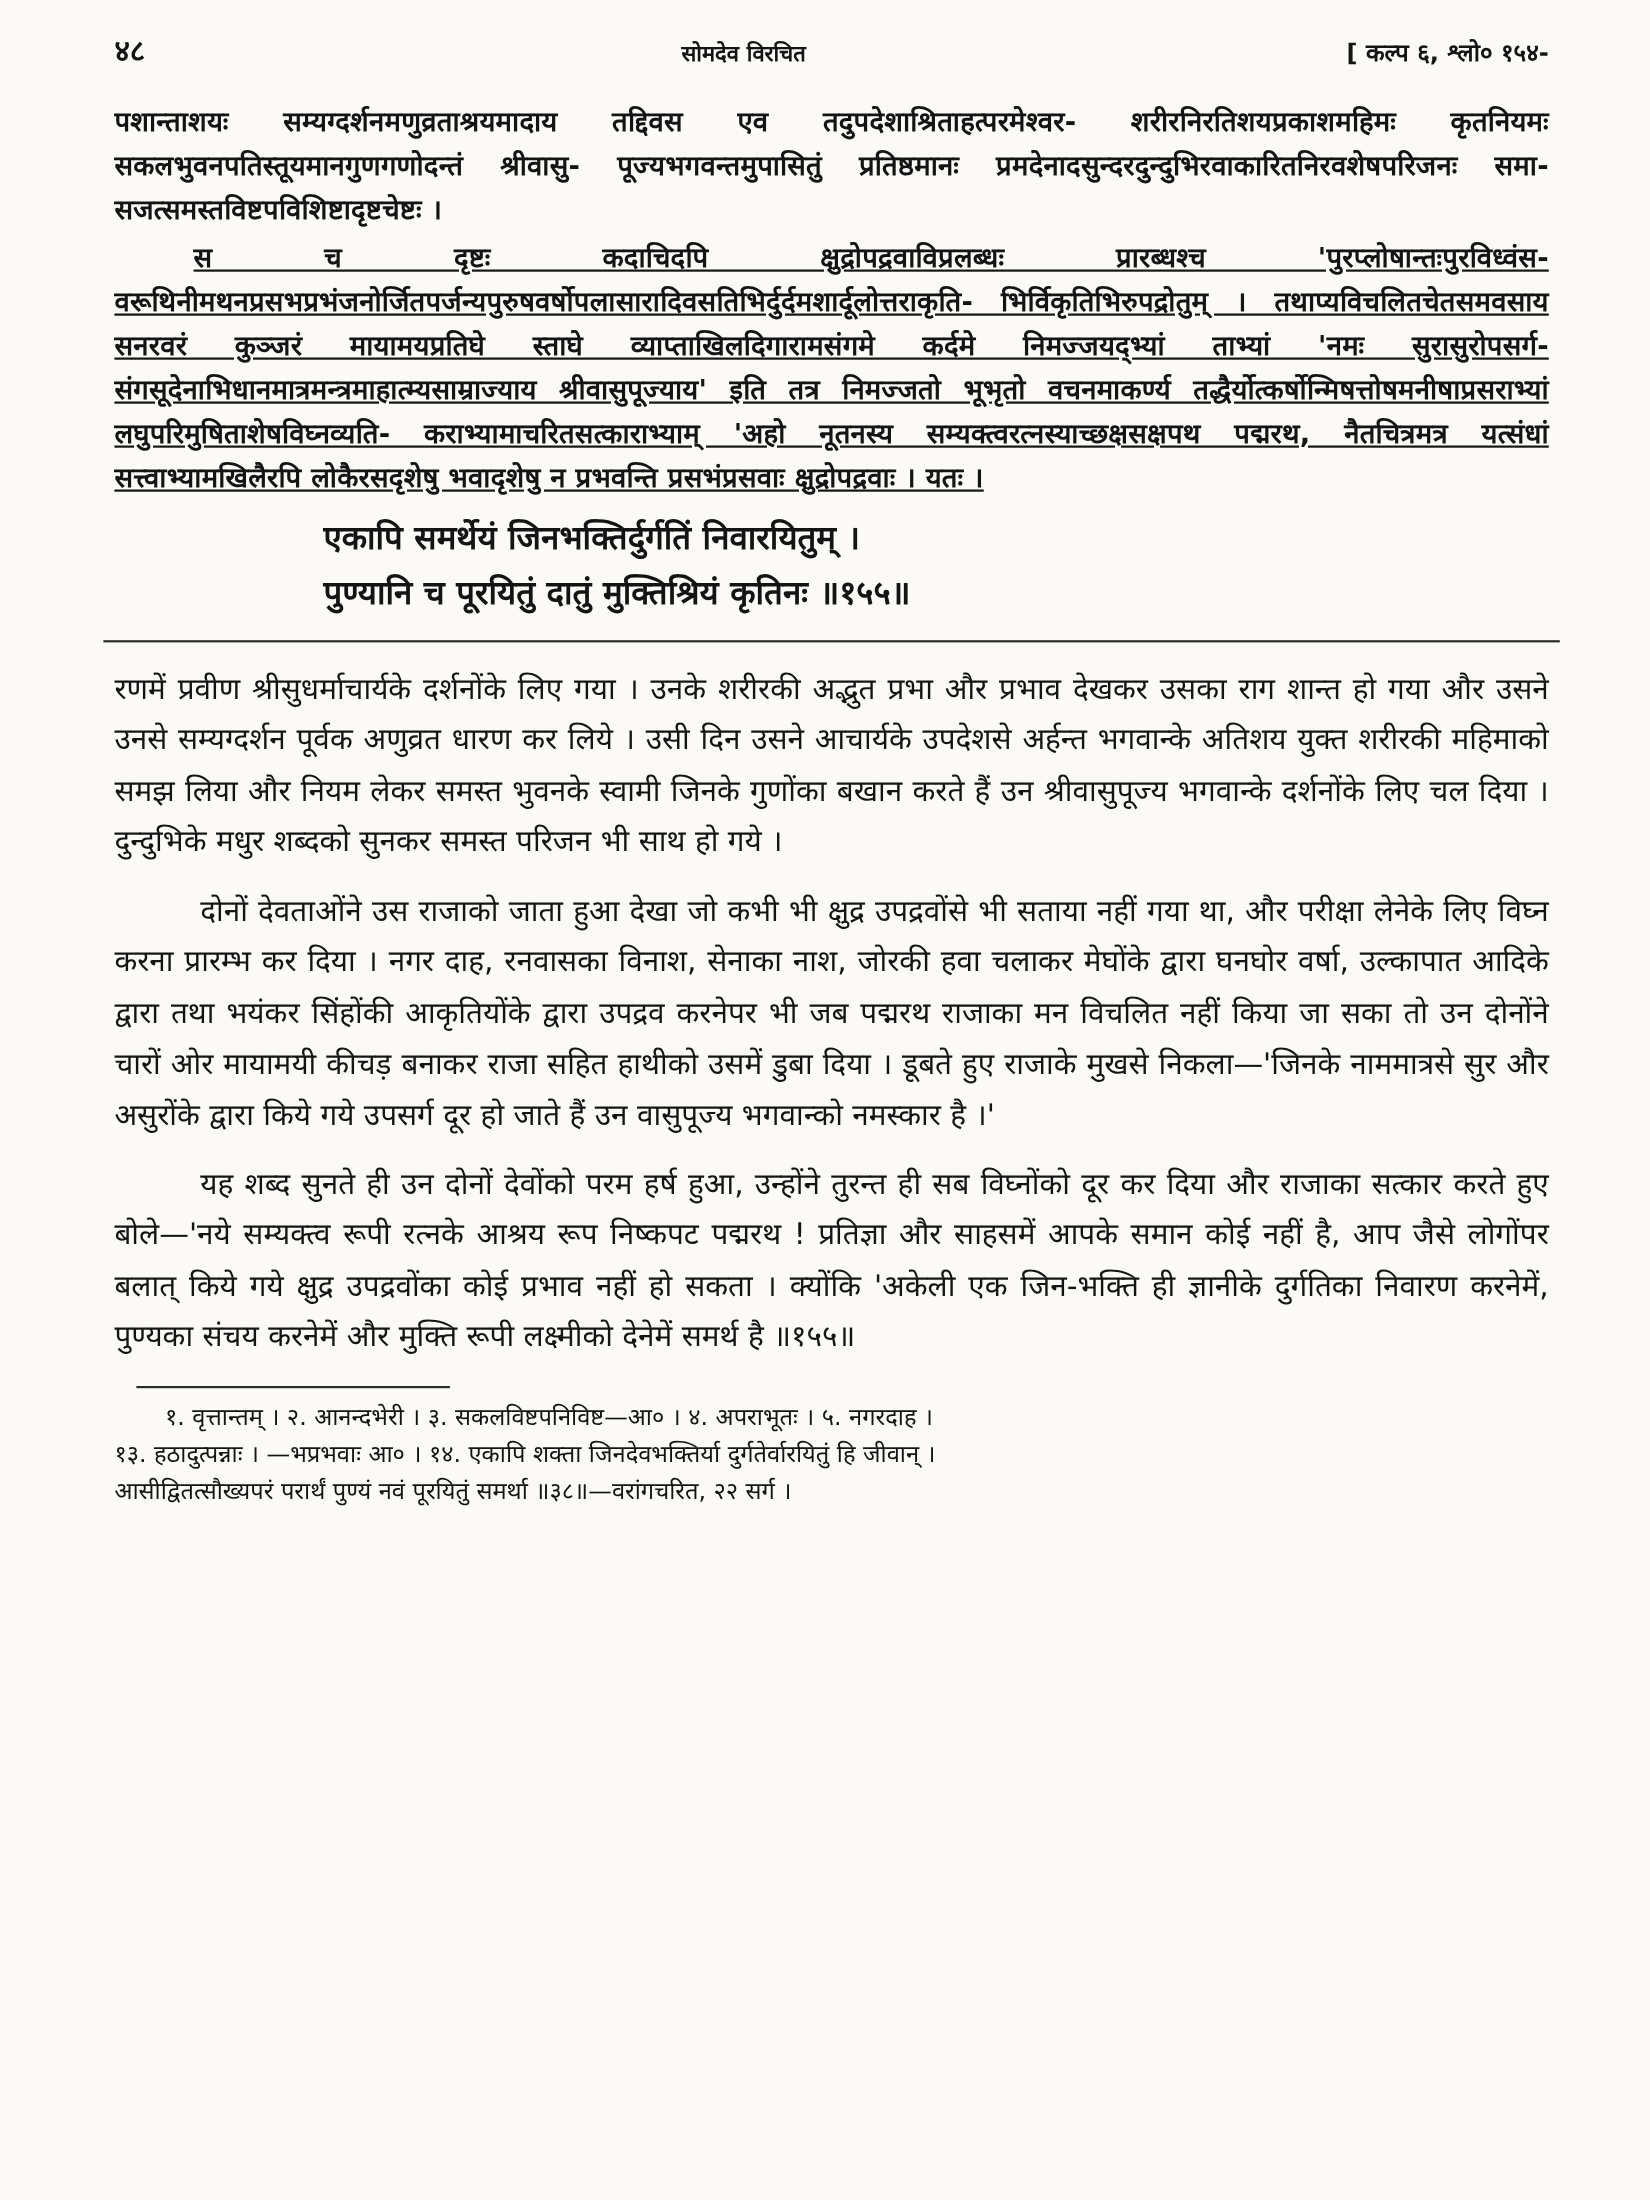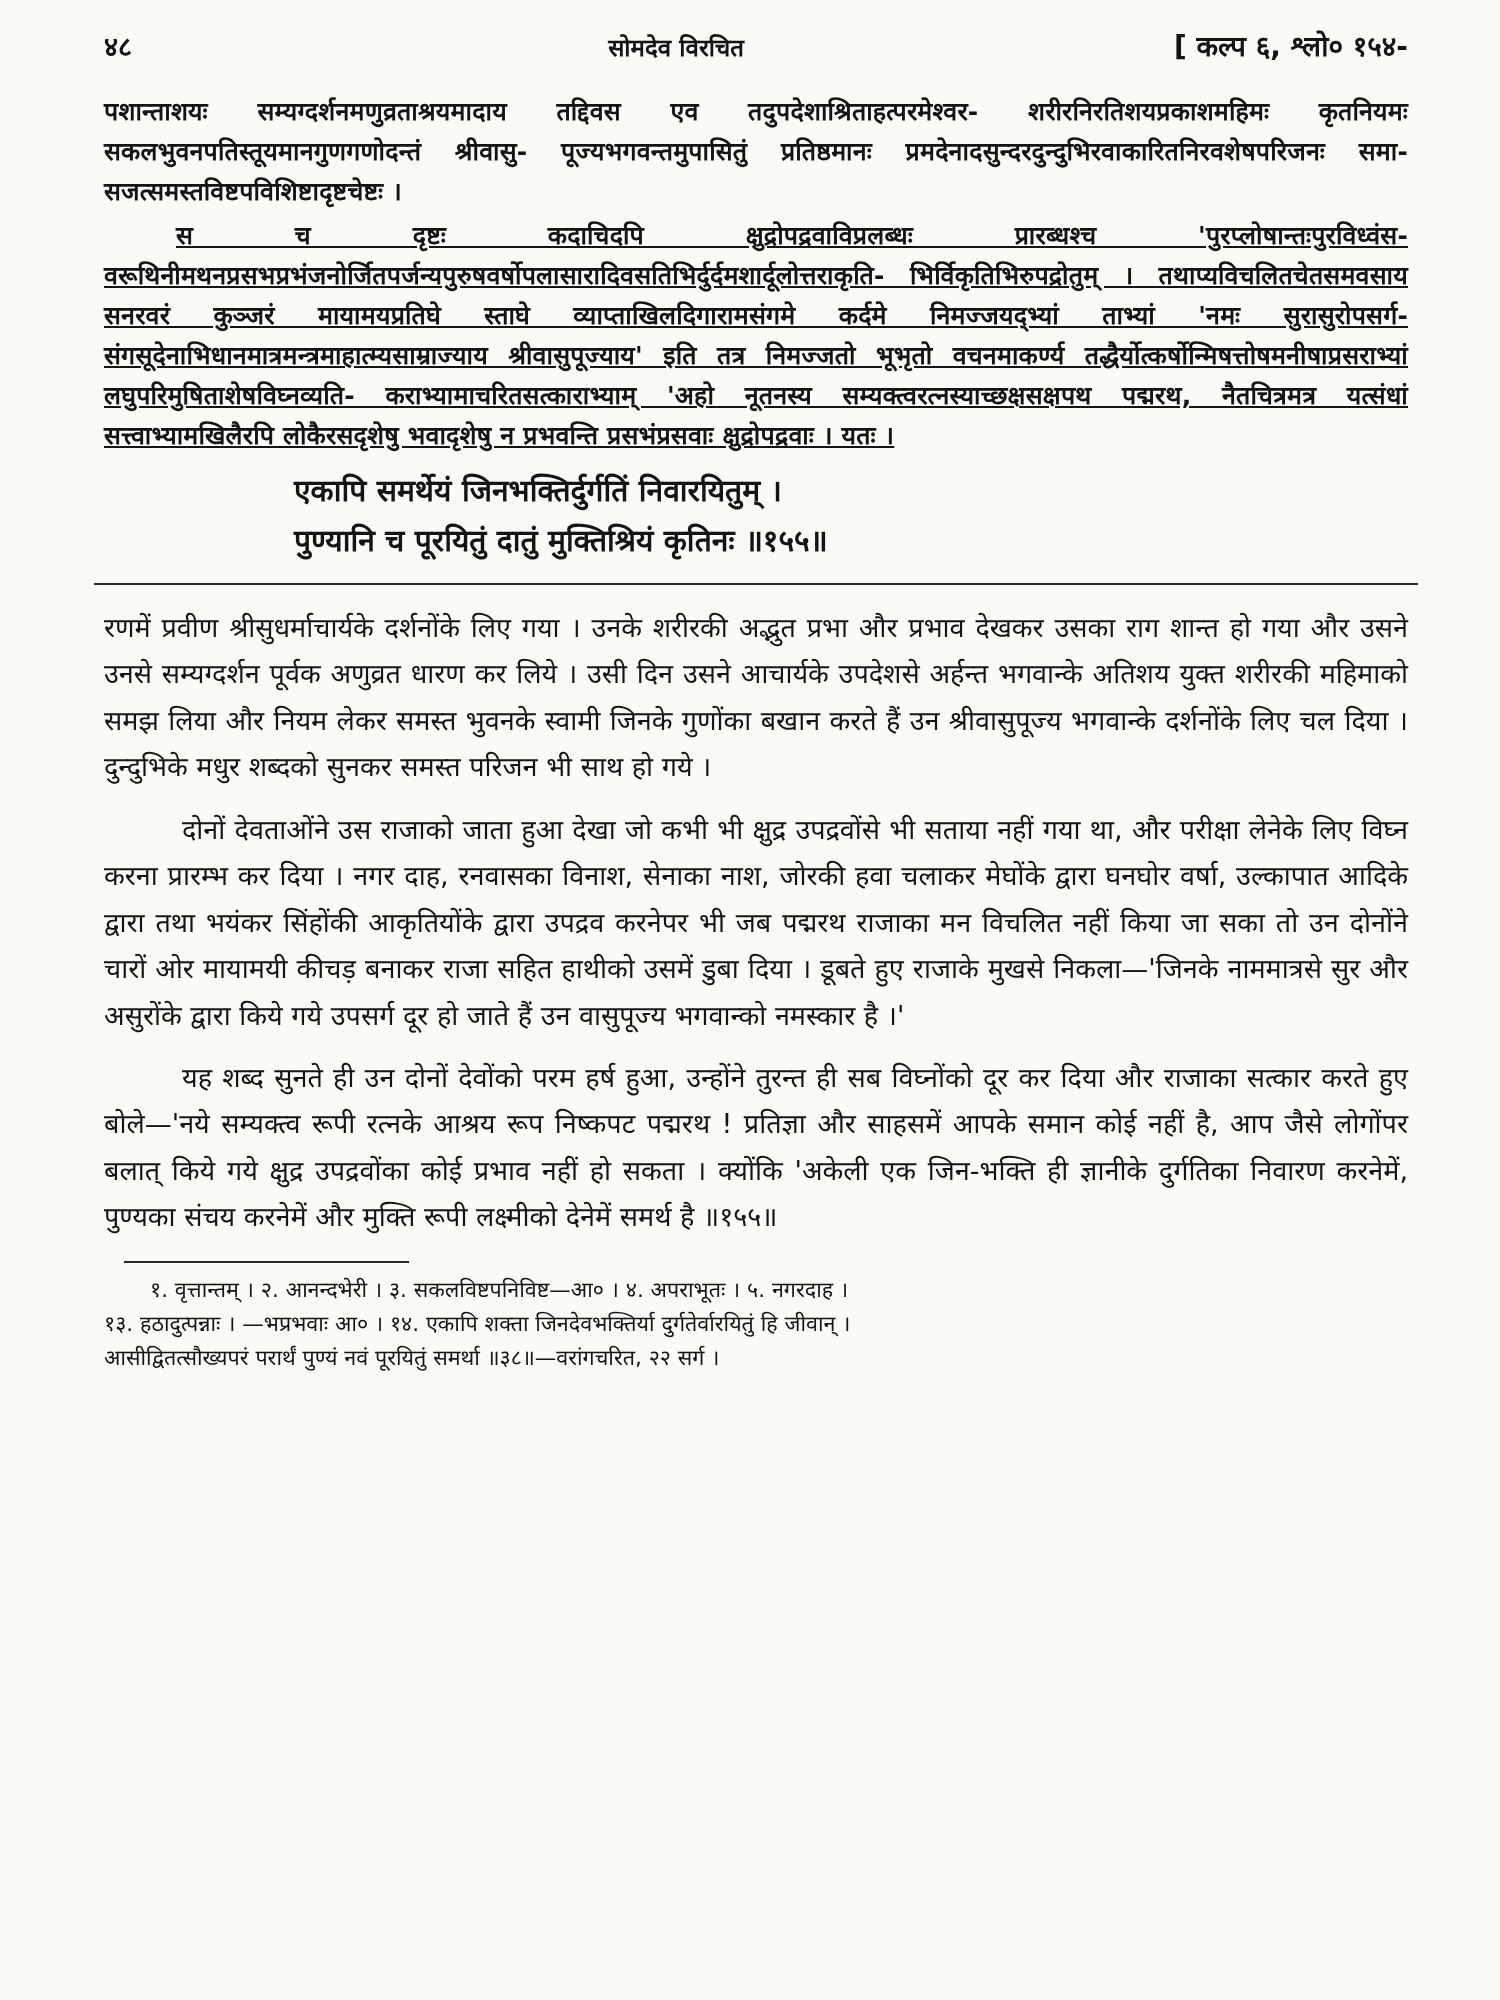--- a/index.html
+++ b/index.html
@@ -25,26 +25,26 @@
     justify-content: space-between;
     font-weight: bold;
     margin-bottom: 28px;
     gap: 12px;
   }
   .page-number {
     font-size: 27px;
     min-width: 120px;
   }
   .running-title {
-    font-size: 24px;
+    font-size: 20px;
     text-align: center;
     flex: 1;
   }
   .header-ref {
-    font-size: 28px;
+    font-size: 22px;
     min-width: 280px;
     text-align: right;
   }
   .sanskrit-block p {
     margin: 0;
     font-size: 25px;
     font-weight: bold;
     line-height: 1.6;
     text-align: justify;
     letter-spacing: 0.2px;

